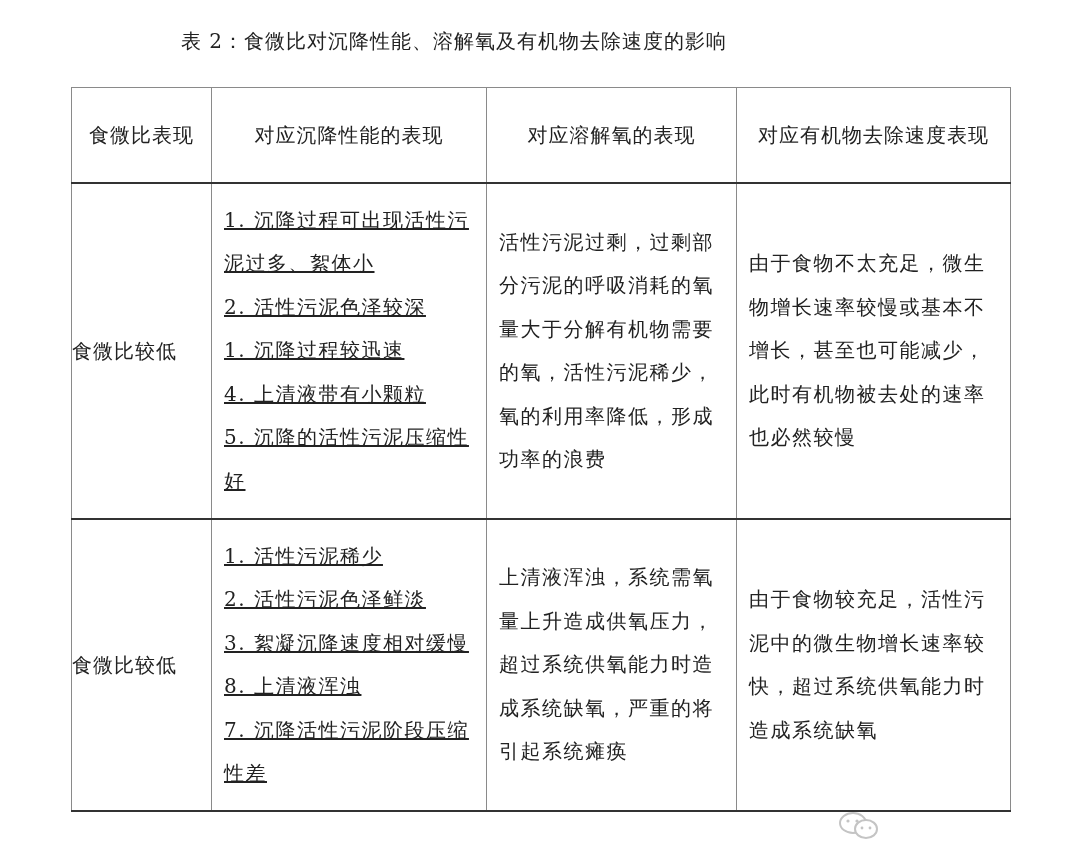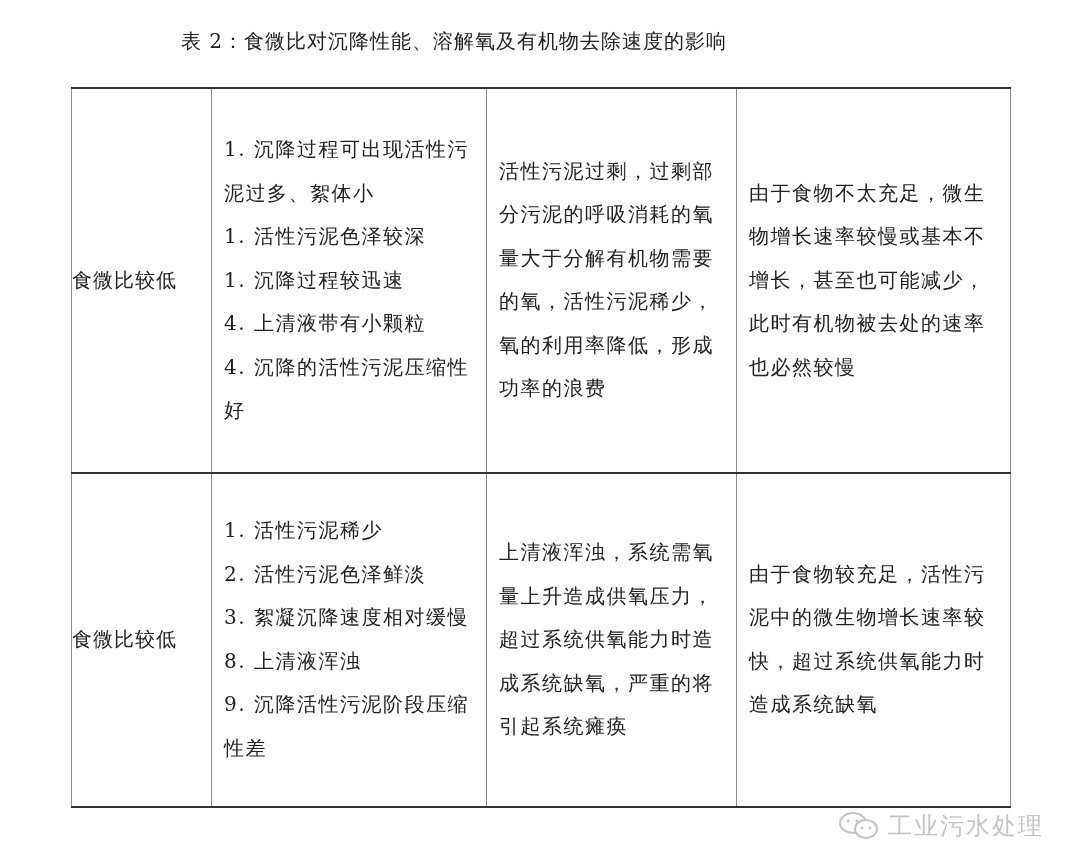--- a/index.html
+++ b/index.html
@@ -60,21 +60,21 @@
       text-align: left;
       vertical-align: middle;
       letter-spacing: 1px;
     }
     td.list-cell, td.text-cell {
       vertical-align: middle;
       padding: 0 10px 0 12px !important;
       line-height: 43.5px;
       letter-spacing: 1.5px;
     }
-    .list-item { display: block; }
+    .list-item { display: block; text-decoration: underline; }
     .watermark {
       position: absolute;
       left: 838px;
       top: 808px;
       height: 36px;
       display: flex;
       align-items: center;
       color: #c4c4c4;
       font-family: "DejaVu Sans", "Liberation Sans", sans-serif;
       font-size: 24px;
@@ -93,52 +93,57 @@
 <div class="caption">表 2：食微比对沉降性能、溶解氧及有机物去除速度的影响</div>
 
 <table class="main">
   <colgroup>
     <col style="width:140px">
     <col style="width:275px">
     <col style="width:250px">
     <col style="width:274px">
   </colgroup>
   <tbody>
+      <tr class="header">
+    <th>食微比表现</th>
+    <th>对应沉降性能的表现</th>
+    <th>对应溶解氧的表现</th>
+    <th>对应有机物去除速度表现</th>
+  </tr>
   <tr class="row-low">
     <td class="label-cell">食微比较低</td>
     <td class="list-cell">
       <span class="list-item">1. 沉降过程可出现活性污泥过多、絮体小</span>
-      <span class="list-item">1. 活性污泥色泽较深</span>
+      <span class="list-item">2. 活性污泥色泽较深</span>
       <span class="list-item">1. 沉降过程较迅速</span>
       <span class="list-item">4. 上清液带有小颗粒</span>
-      <span class="list-item">4. 沉降的活性污泥压缩性好</span>
+      <span class="list-item">5. 沉降的活性污泥压缩性好</span>
     </td>
     <td class="text-cell">活性污泥过剩，过剩部分污泥的呼吸消耗的氧量大于分解有机物需要的氧，活性污泥稀少，氧的利用率降低，形成功率的浪费</td>
     <td class="text-cell">由于食物不太充足，微生物增长速率较慢或基本不增长，甚至也可能减少，此时有机物被去处的速率也必然较慢</td>
   </tr>
   <tr class="row-high">
     <td class="label-cell">食微比较低</td>
     <td class="list-cell">
       <span class="list-item">1. 活性污泥稀少</span>
       <span class="list-item">2. 活性污泥色泽鲜淡</span>
       <span class="list-item">3. 絮凝沉降速度相对缓慢</span>
       <span class="list-item">8. 上清液浑浊</span>
-      <span class="list-item">9. 沉降活性污泥阶段压缩性差</span>
+      <span class="list-item">7. 沉降活性污泥阶段压缩性差</span>
     </td>
     <td class="text-cell">上清液浑浊，系统需氧量上升造成供氧压力，超过系统供氧能力时造成系统缺氧，严重的将引起系统瘫痪</td>
     <td class="text-cell">由于食物较充足，活性污泥中的微生物增长速率较快，超过系统供氧能力时造成系统缺氧</td>
   </tr>
 </tbody>
   </table>
 
 <div class="watermark">
   <span class="wechat-icon">
     <svg width="44" height="30" viewBox="0 0 44 30">
       <ellipse cx="15" cy="12" rx="13" ry="10" fill="none" stroke="#c4c4c4" stroke-width="2"></ellipse>
       <ellipse cx="28" cy="18" rx="11" ry="9" fill="#fff" stroke="#c4c4c4" stroke-width="2"></ellipse>
       <circle cx="10" cy="10" r="1.6" fill="#c4c4c4"></circle>
       <circle cx="19" cy="10" r="1.6" fill="#c4c4c4"></circle>
       <circle cx="24" cy="17" r="1.4" fill="#c4c4c4"></circle>
       <circle cx="32" cy="17" r="1.4" fill="#c4c4c4"></circle>
     </svg>
   </span>
-  <span>工业污水处理</span>
 </div>
 
 </body></html>

